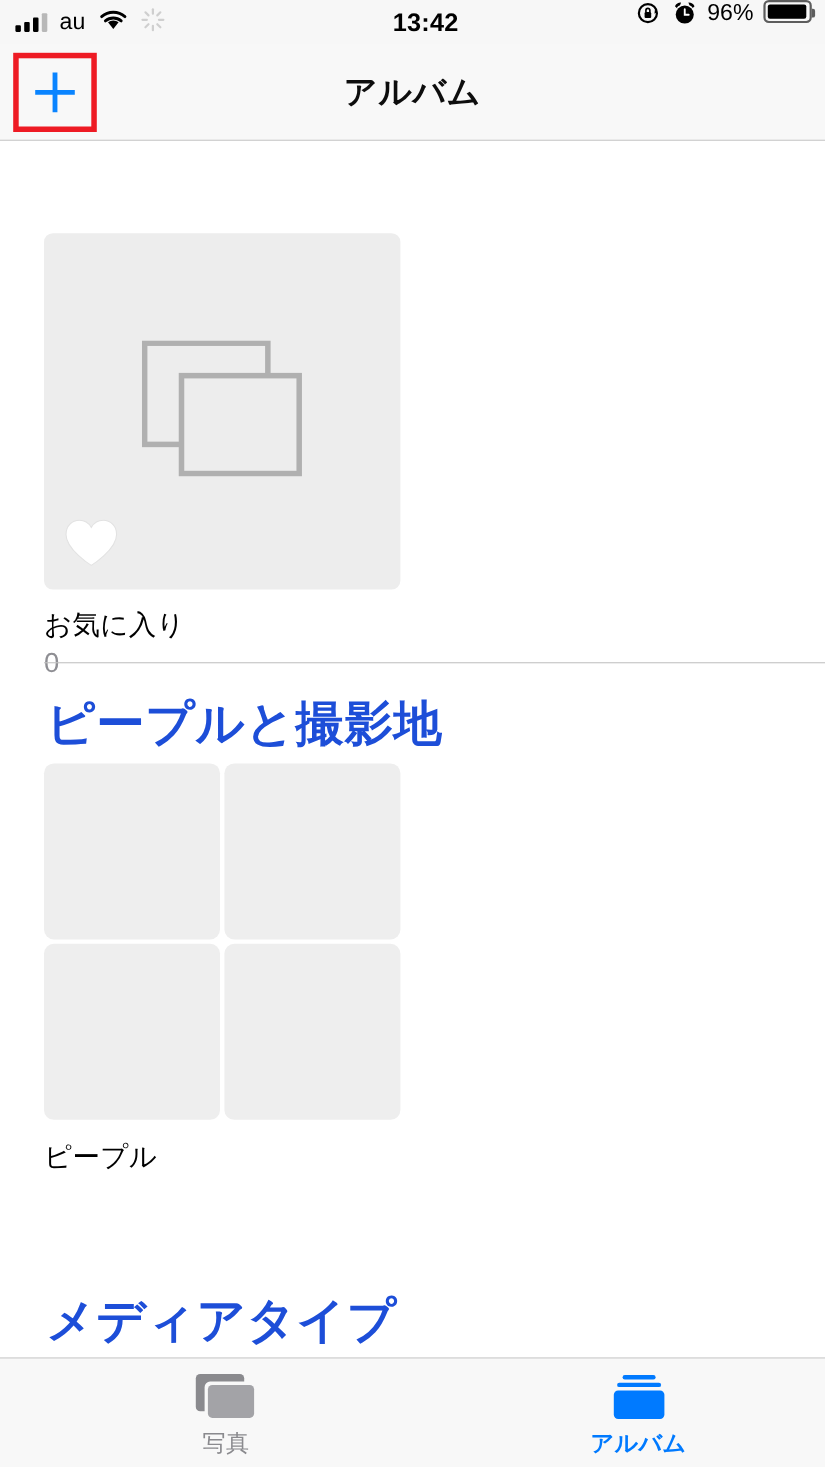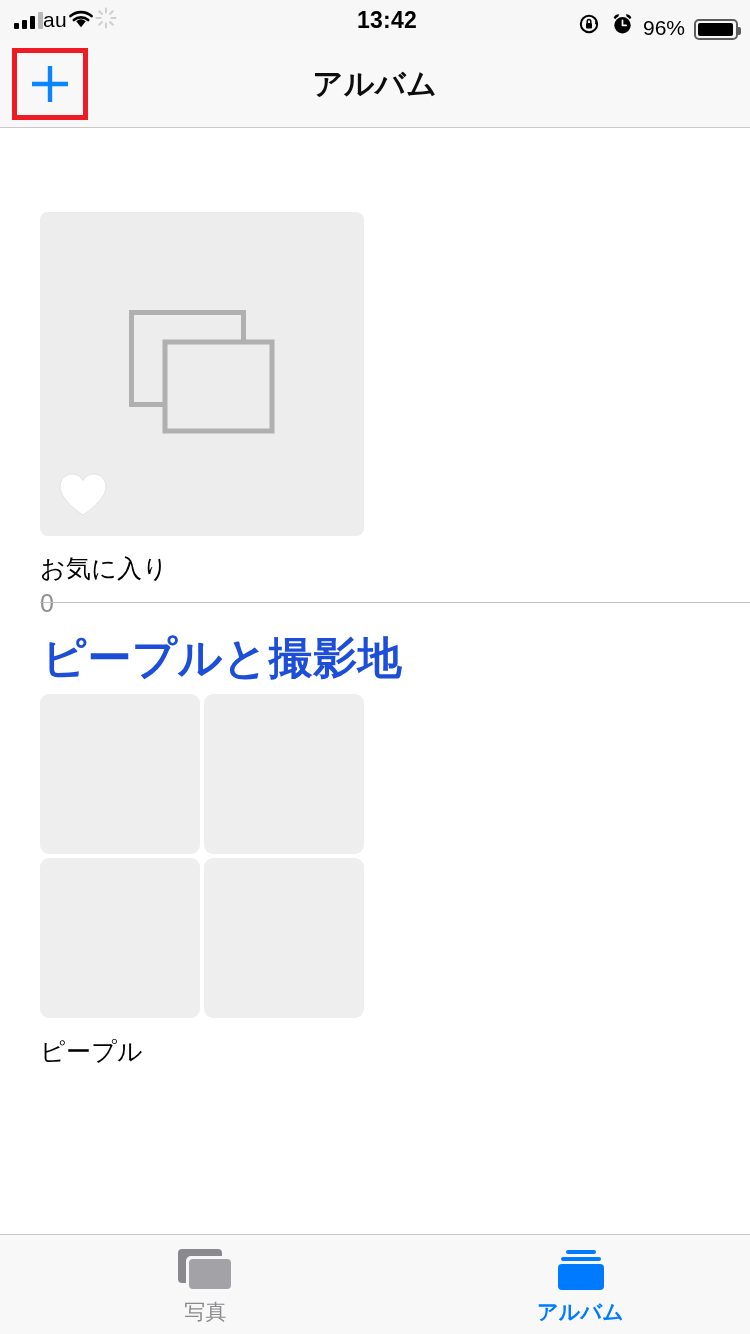--- a/index.html
+++ b/index.html
@@ -11,24 +11,24 @@
   }
   #screen { position:relative; width:750px; height:1334px; background:#fff; }
 
   
   .status-bar{
     position:absolute; top:0; left:0; width:750px; height:40px;
     background:#f7f7f7;
     display:flex; align-items:center;
     color:#000;
   }
-  .sb-left{ position:absolute; left:14px; top:0; height:40px; display:flex; align-items:center; }
+  .sb-left{ position:absolute; left:14px; top:0; height:40px; display:flex; align-items:center; gap:11px; }
   .sb-center{ position:absolute; left:0; width:750px; top:0; height:40px;
               display:flex; align-items:center; justify-content:center;margin-left:12px; }
-  .sb-right{ position:absolute; right:12px; top:0; height:40px; display:flex; align-items:flex-end; gap:9px; }
+  .sb-right{ position:absolute; right:12px; top:0; height:40px; display:flex; align-items:flex-start; gap:9px; }
   .sb-time{ font-size:23px; font-weight:600; letter-spacing:.2px; }
   .sb-carrier{ font-size:21px; font-weight:400; letter-spacing:.2px; }
   .sb-batt-pct{ font-size:21px; font-weight:400; }
 
   .signal{ display:flex; align-items:flex-end; gap:3px; height:17px; }
   .signal i{ display:block; width:5px; background:#000; border-radius:1px; }
   .signal i:nth-child(1){ height:6px; }
   .signal i:nth-child(2){ height:9px; }
   .signal i:nth-child(3){ height:13px; }
   .signal i:nth-child(4){ height:17px; background:#b8b8b8; }
@@ -218,20 +218,21 @@
     <div class="people-tile">
       <div class="people-grid">
         <div class="people-cell"></div>
         <div class="people-cell"></div>
         <div class="people-cell"></div>
         <div class="people-cell"></div>
       </div>
       <div class="people-name">ピープル</div>
     </div>
 
+    <div class="section-header sh-media">メディアタイプ</div>
   </div>
 
   <div class="tab-bar">
 
     <div class="tab">
       <span class="tab-icon">
         <svg width="62" height="48" viewBox="0 0 62 48">
           <rect x="3" y="3" width="44" height="34" rx="4" fill="#8a8a8e"></rect>
           <rect x="11" y="10" width="48" height="36" rx="5" fill="#f8f8f8"></rect>
           <rect x="14" y="13" width="42" height="30" rx="4" fill="#a3a3a7"></rect>

